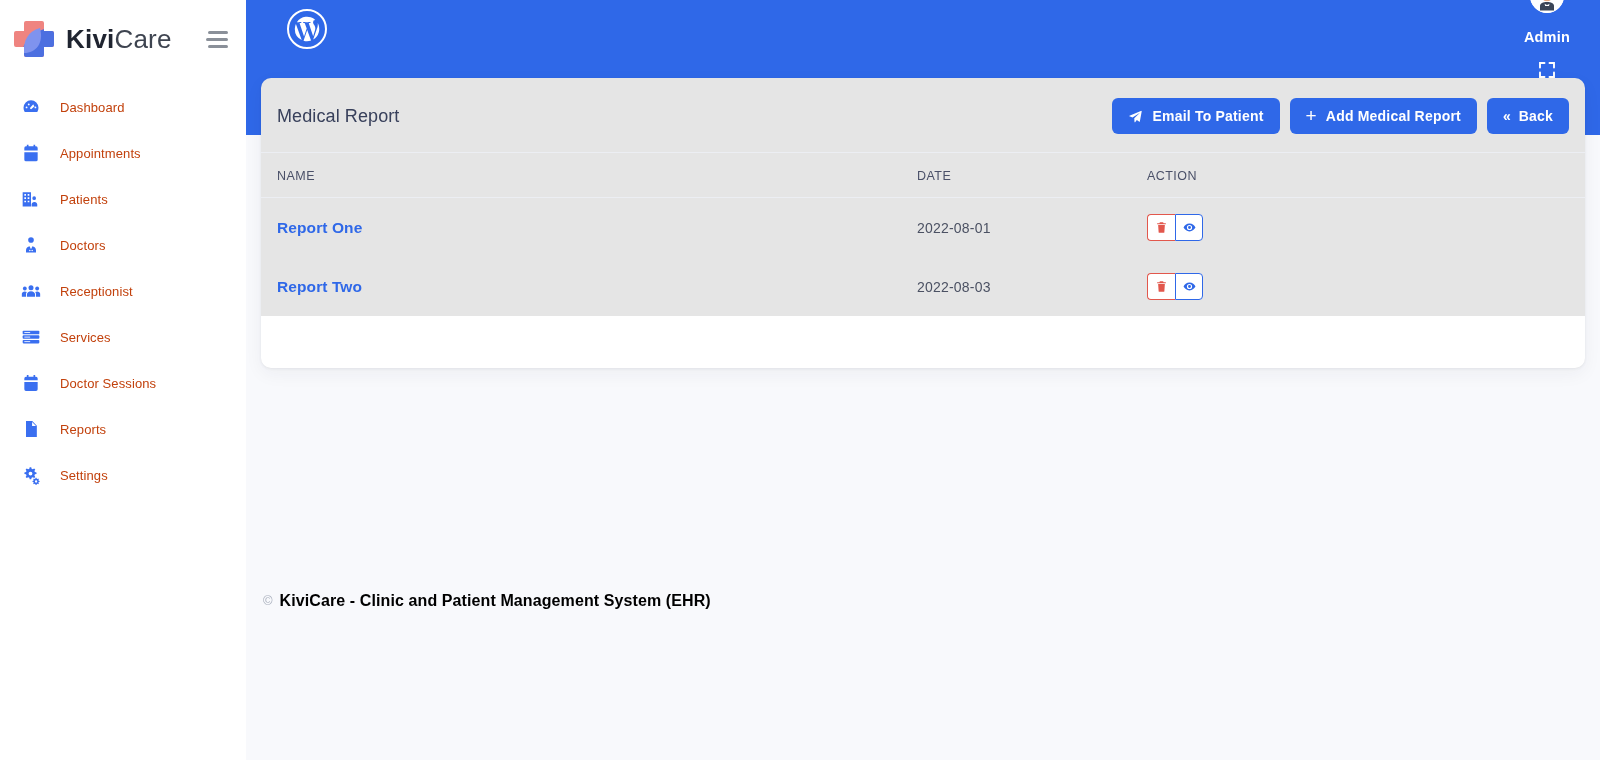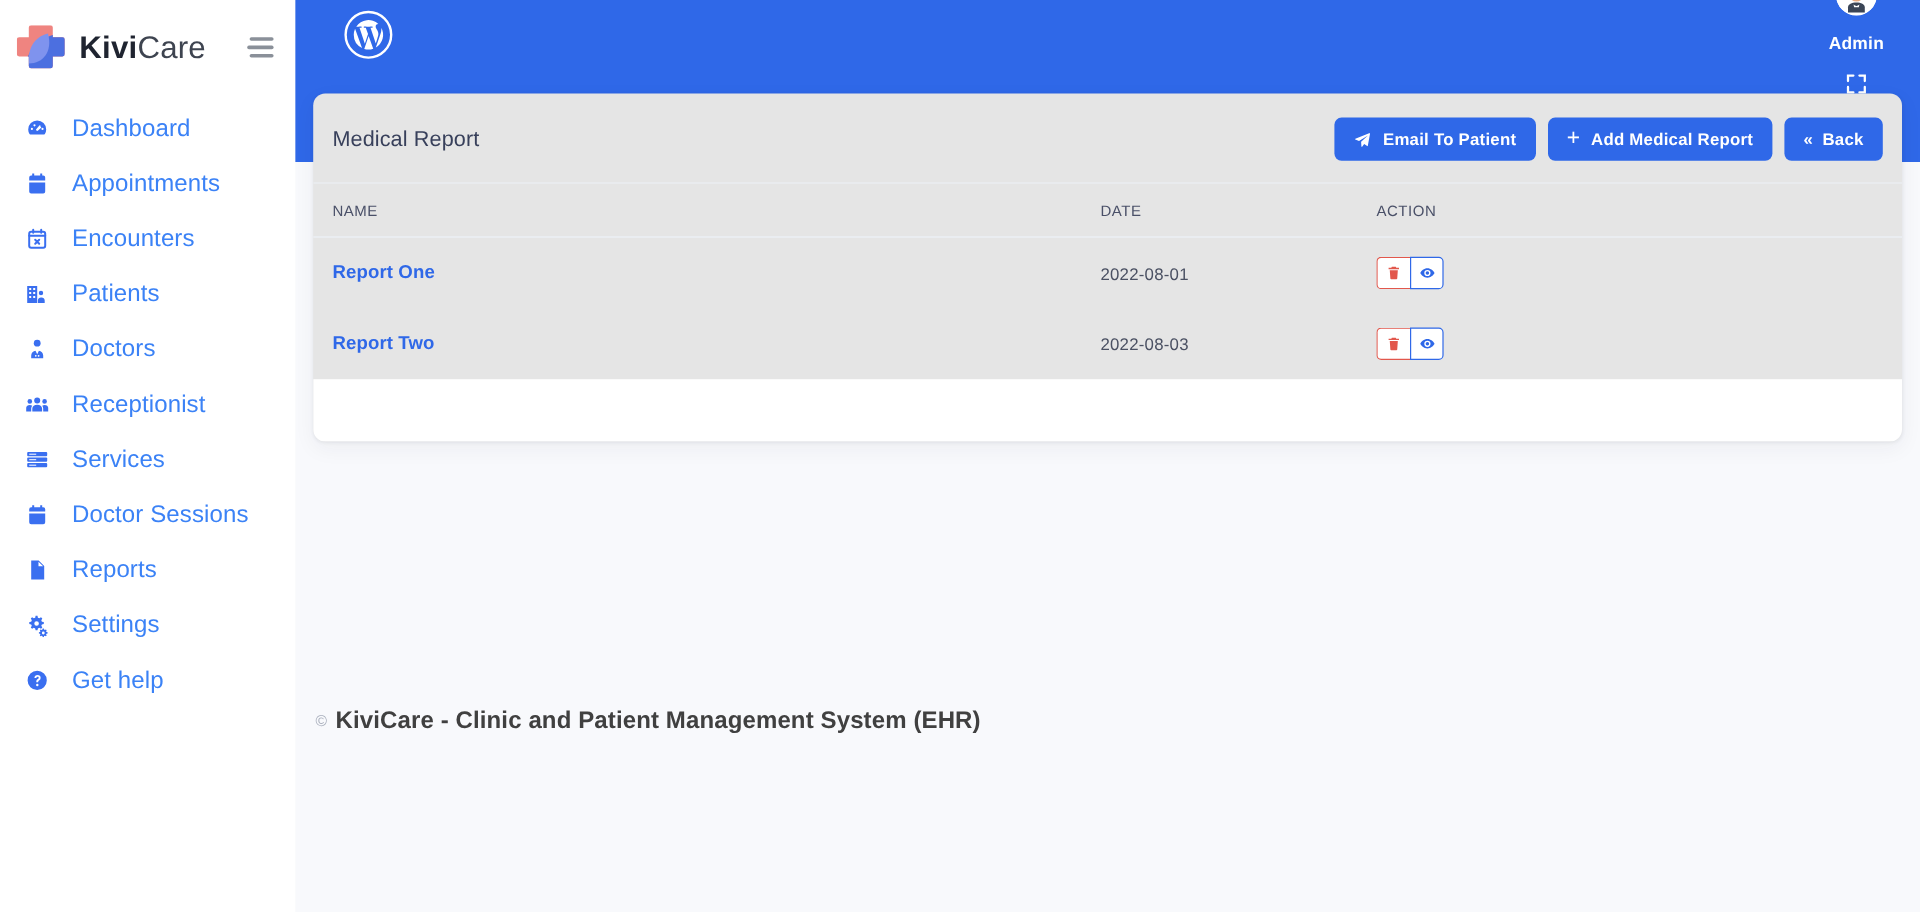--- a/index.html
+++ b/index.html
@@ -39,21 +39,21 @@
 
   .nav { padding-top: 6px; }
   .nav-item {
     display: flex; align-items: center; gap: 18px;
     height: 46px; padding-left: 20px;
     cursor: pointer; text-decoration: none;
   }
   .nav-icon { width: 22px; height: 22px; flex: 0 0 22px;
               display: flex; align-items: center; justify-content: center; color: #3a6ff0; }
   .nav-icon svg { width: 20px; height: 20px; display: block; }
-  .nav-label { font-size: 20px; color: #3b82f6; letter-spacing: .1px; }
+  .nav-label { font-size: 13px; color: #c2410c; letter-spacing: .1px; }
 
   
   .main { flex: 1; position: relative; height: 760px; background: #f8f9fc; }
   .topbar {
     height: 135px; background: #2f68e8;
     position: relative;
   }
   .topbar-inner {
     height: 57px; display: flex; align-items: center;
     padding: 0 22px 0 22px; justify-content: space-between;
@@ -132,21 +132,21 @@
   .card-foot { height: 52px; background: #ffffff; }
 
   
   .footer {
     position: absolute; left: 15px; bottom: 0; top: 590px;
     display: flex; align-items: flex-start; gap: 7px;
     padding-left: 2px;
   }
   .copy-sym { color: #aab0bd; font-size: 13px; line-height: 22px; }
   .footer-text {
-    color: #404040; font-size: 20px; font-weight: 700;
+    color: #000000; font-size: 16px; font-weight: 700;
     letter-spacing: .1px; line-height: 22px; cursor: pointer; text-decoration: none;
   }
 </style>
 </head>
 <body>
 
 <div class="app">
 
   <aside class="sidebar">
     <div class="sidebar-top">
@@ -187,29 +187,20 @@
 
       <a class="nav-item">
         <span class="nav-icon">
           <svg viewBox="0 0 24 24" fill="currentColor">
               <path d="M7 2h2v2h6V2h2v2h1a2 2 0 0 1 2 2v3H4V6a2 2 0 0 1 2-2h1Zm13 9v9a2 2 0 0 1-2 2H6a2 2 0 0 1-2-2v-9Z"></path>
             </svg>
         </span>
         <span class="nav-label">Appointments</span>
       </a>
 
-      <a class="nav-item">
-        <span class="nav-icon">
-          <svg viewBox="0 0 24 24" fill="none" stroke="currentColor" stroke-width="2">
-              <rect x="4" y="5" width="16" height="16" rx="2"></rect>
-              <path d="M4 9h16M8 3v3M16 3v3M10 13l4 4M14 13l-4 4" stroke-linecap="round"></path>
-            </svg>
-        </span>
-        <span class="nav-label">Encounters</span>
-      </a>
 
 
       <a class="nav-item">
         <span class="nav-icon">
           <svg viewBox="0 0 24 24" fill="currentColor">
               <path d="M2 4h10v17H2Zm2 2v2h2V6Zm4 0v2h2V6Zm-4 4v2h2v-2Zm4 0v2h2v-2Zm-4 4v2h2v-2Zm4 0v2h2v-2Zm10-3a2.2 2.2 0 1 1-2.2-2.2A2.2 2.2 0 0 1 18 11Zm-5.3 10v-2.4c0-1.9 1.5-3 3.1-3h.6c1.6 0 3.1 1.1 3.1 3V21Z"></path>
             </svg>
         </span>
         <span class="nav-label">Patients</span>
       </a>
@@ -270,28 +261,20 @@
 
       <a class="nav-item">
         <span class="nav-icon">
           <svg viewBox="0 0 24 24" fill="currentColor">
               <path d="M10.4 2.6h1.9l.4 1.9 1.4.6 1.7-1 1.3 1.3-1 1.7.6 1.4 1.9.4v1.9l-1.9.4-.6 1.4 1 1.7-1.3 1.3-1.7-1-1.4.6-.4 1.9h-1.9l-.4-1.9-1.4-.6-1.7 1-1.3-1.3 1-1.7-.6-1.4-1.9-.4V8.9l1.9-.4.6-1.4-1-1.7 1.3-1.3 1.7 1 1.4-.6ZM11.4 8a2.3 2.3 0 1 0 2.3 2.3A2.3 2.3 0 0 0 11.4 8Zm6.1 7.3h1.1l.3 1.1.8.4 1-.6.8.8-.6 1 .4.8 1.1.3v1.1l-1.1.3-.4.8.6 1-.8.8-1-.6-.8.4-.3 1.1h-1.1l-.3-1.1-.8-.4-1 .6-.8-.8.6-1-.4-.8-1.1-.3v-1.1l1.1-.3.4-.8-.6-1 .8-.8 1 .6.8-.4Zm.6 3.1a1.4 1.4 0 1 0 1.4 1.4 1.4 1.4 0 0 0-1.4-1.4Z"></path>
             </svg>
         </span>
         <span class="nav-label">Settings</span>
       </a>
 
-      <a class="nav-item">
-        <span class="nav-icon">
-          <svg viewBox="0 0 24 24" fill="currentColor">
-              <path d="M12 2.4A9.6 9.6 0 1 0 21.6 12 9.6 9.6 0 0 0 12 2.4Zm.1 15.4a1.2 1.2 0 1 1 1.2-1.2 1.2 1.2 0 0 1-1.2 1.2Zm1.8-5.8c-.7.5-.9.8-.9 1.4v.4h-1.9v-.5c0-1.3.5-2 1.5-2.7.7-.5.9-.8.9-1.3s-.4-.9-1.1-.9a1.3 1.3 0 0 0-1.3 1.1H9.2c.1-1.7 1.3-2.8 3.2-2.8s3 .9 3 2.4a2.7 2.7 0 0 1-1.5 2.9Z"></path>
-            </svg>
-        </span>
-        <span class="nav-label">Get help</span>
-      </a>
 
     </nav>
   </aside>
 
   <section class="main">
 
     <div class="topbar">
       <div class="topbar-inner">
         <span class="wp-logo">
           <svg viewBox="0 0 42 42" width="42" height="42" aria-hidden="true">

